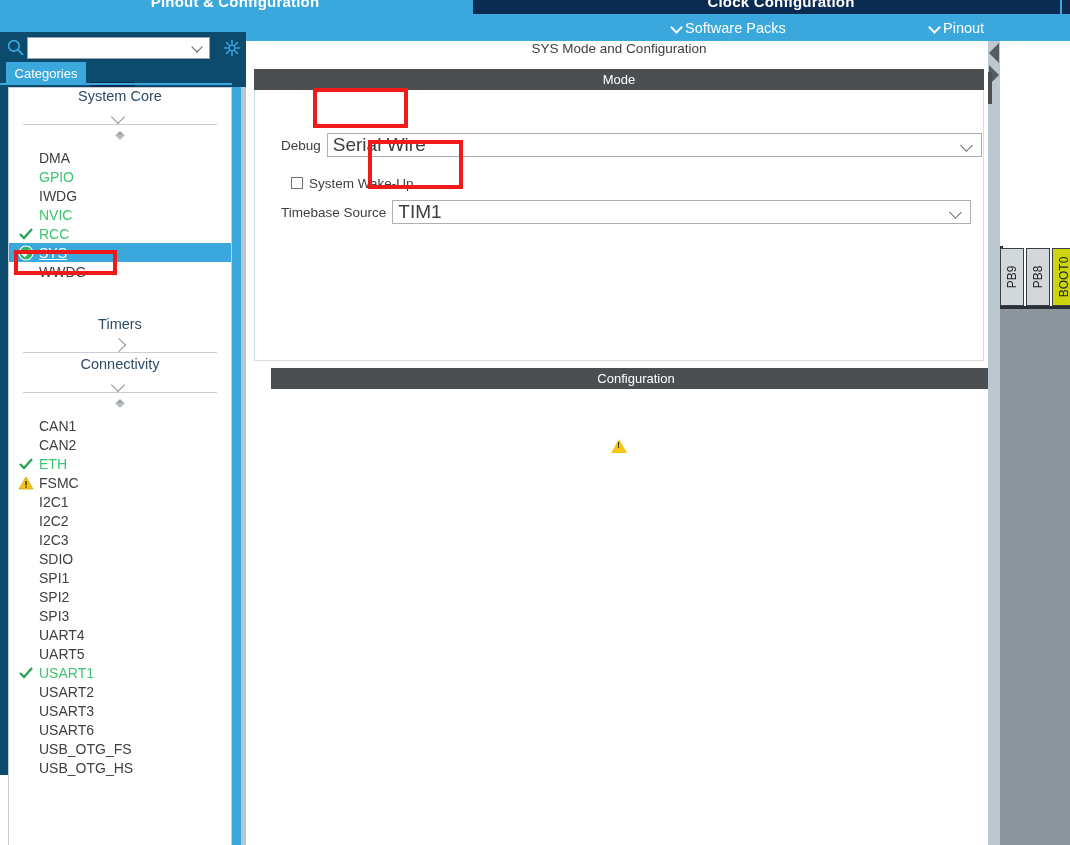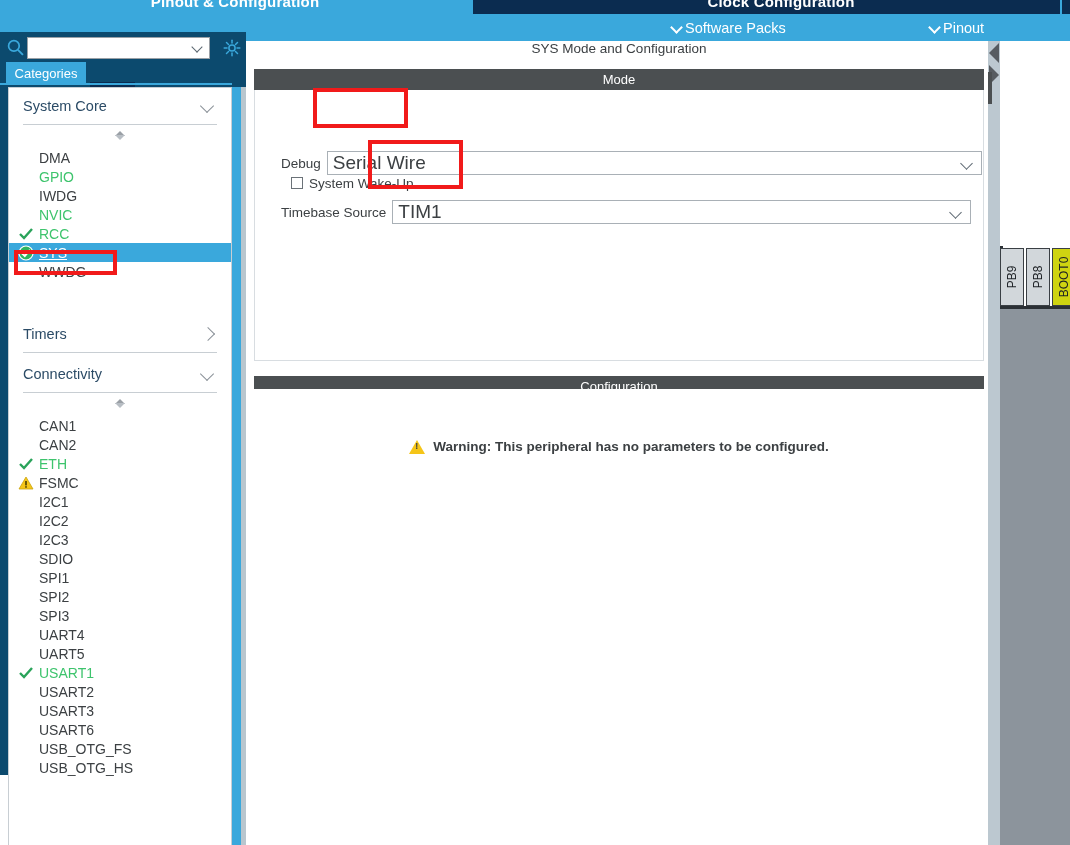--- a/index.html
+++ b/index.html
@@ -115,21 +115,21 @@
     background: #ffffff;
     border-left: 1px solid #c8ced3;
     border-top: 1px solid #c8ced3;
     border-right: 1px solid #c8ced3;
     overflow: hidden;
   }
   .cat-header {
     position: relative; height: 37px; margin: 0 14px;
     display: flex; align-items: center; justify-content: space-between;
     border-bottom: 1px solid #c8ced3;
-    color: #2b4b66; font-size: 14.5px;
+    color: #2b4b66; font-size: 14.5px; flex-direction: column;
   }
   .cat-caret-down, .cat-caret-right {
     width: 14px; height: 14px; position: relative; margin-right: 2px;
   }
   .cat-caret-down::before {
     content: ""; position: absolute; left: 1px; top: 2px;
     width: 9px; height: 9px;
     border-left: 1.6px solid #8b9299; border-bottom: 1.6px solid #8b9299;
     transform: rotate(-45deg);
   }
@@ -180,21 +180,21 @@
     display: flex; justify-content: center;
     font-size: 13.5px; color: #3c4043; background: #ffffff;
   }
   .section-bar {
     position: absolute; left: 2px; width: 730px; height: 21px;
     background: #4b4f51; color: #ffffff;
     display: flex; align-items: center; justify-content: center;
     font-size: 13px;
   }
   .bar-mode { top: 28px; }
-  .bar-config { top: 335px; }
+  .bar-config { top: 327px; margin-left: 17px; }
 
   .mode-body {
     position: absolute; left: 2px; top: 49px; width: 730px; height: 271px;
     background: #ffffff; border: 1px solid #d8dde1; border-top: 0;
   }
   .config-body {
     position: absolute; left: 2px; top: 348px; width: 730px; height: 456px;
     background: #ffffff;
   }
 
@@ -215,21 +215,21 @@
   .combo .cbcaret {
     position: absolute; right: 8px; top: 7px; width: 11px; height: 11px;
   }
   .combo .cbcaret::before {
     content: ""; position: absolute; left: 0; top: 0;
     width: 8px; height: 8px;
     border-right: 1.4px solid #5b6670; border-bottom: 1.4px solid #5b6670;
     transform: rotate(45deg);
   }
 
-  .row-debug { top: 61px; left: 26px; }
+  .row-debug { top: 43px; left: 26px; }
   .row-debug .combo { width: 655px; margin-left: 6px; }
   .row-wake { top: 81px; left: 36px; gap: 6px; }
   .chk {
     width: 12px; height: 12px; border: 1.3px solid #6b7278; background: #fff;
     display: inline-block;
   }
   .row-tb { top: 110px; left: 26px; }
   .row-tb .combo { width: 579px; margin-left: 6px; }
 
   .warn-line {
@@ -547,21 +547,20 @@
       </div>
     </div>
 
     <div class="section-bar bar-config">
       <span>Configuration</span>
     </div>
 
     <div class="config-body">
       <div class="warn-line">
         <span class="tri"></span>
-        <span>Warning: This peripheral has no parameters to be configured.</span>
       </div>
     </div>
   </div>
 
   <div class="splitter"></div>
   <div class="split-arrows">
     <span class="sa sa-left"></span>
     <span class="sa sa-right"></span>
   </div>
   <div class="split-dark"></div>

